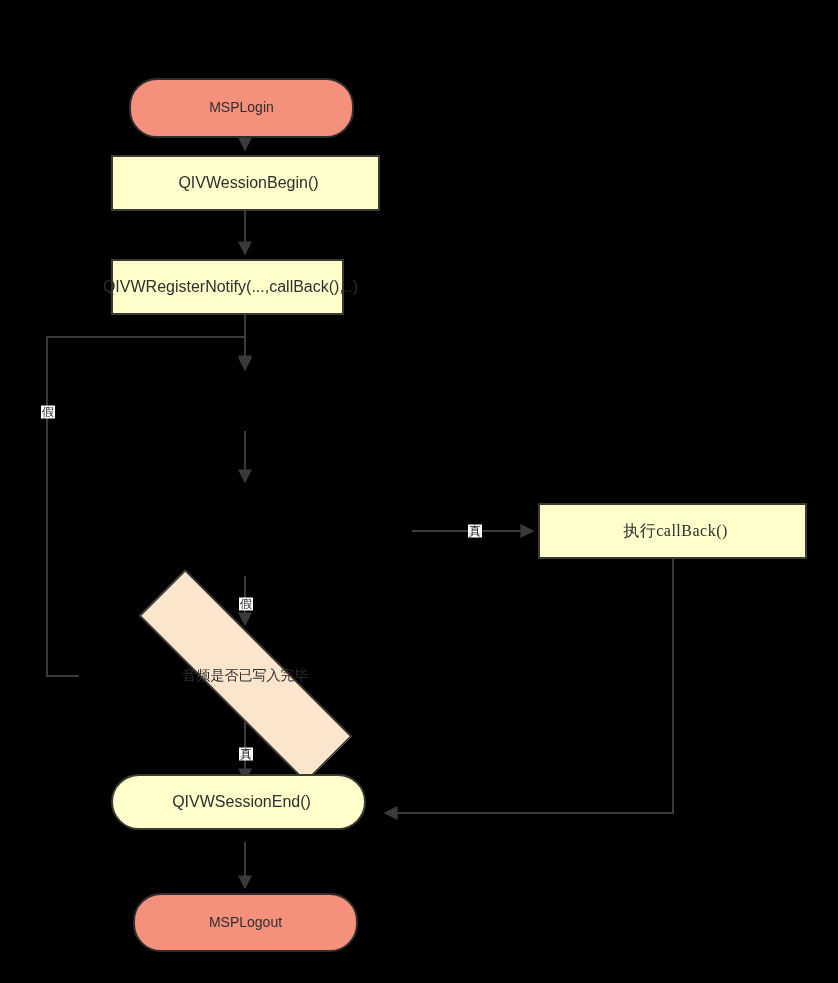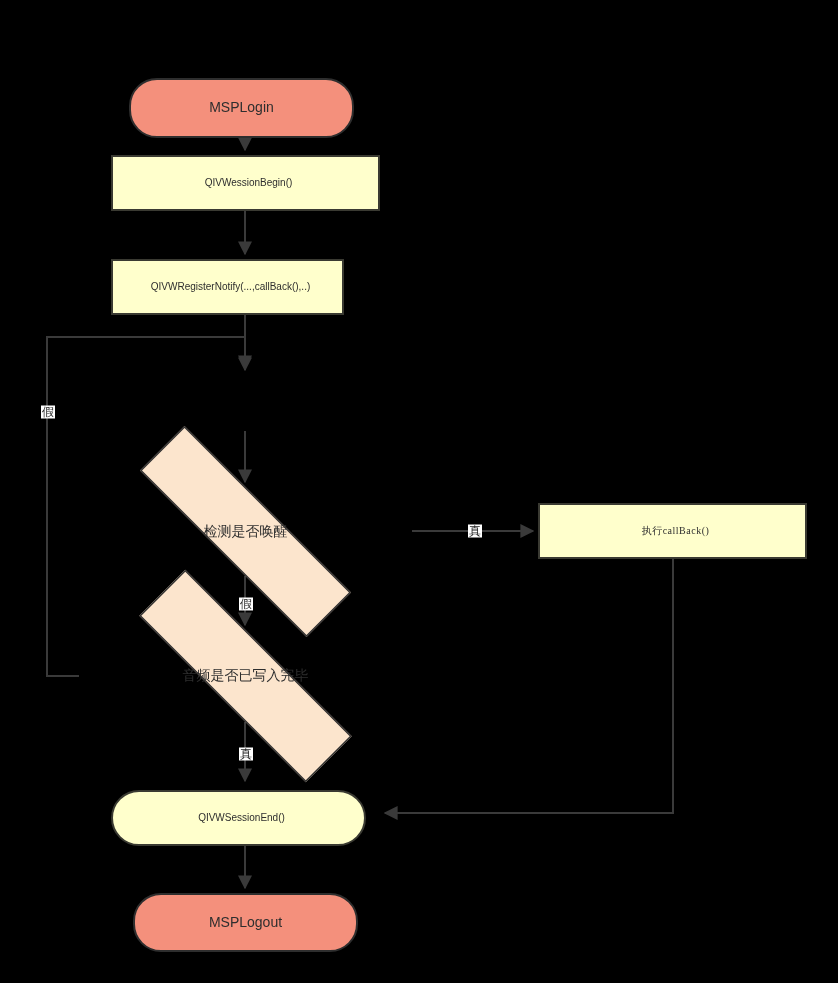--- a/index.html
+++ b/index.html
@@ -44,21 +44,21 @@
   .n-terminal {
     background: #F4907C;
     border: 2px solid #2e2e2e;
     border-radius: 28px;
     font-size: 14px;
   }
   
   .n-process {
     background: #FFFFCC;
     border: 2px solid #3a3a32;
-    font-size: 10px;
+    font-size: 16px;
     padding-left: 6px;
   }
   
   .n-decision {
     background: transparent;
     border: none;
     font-size: 14px;
   }
   .n-decision .diamond-shape {
     position: absolute;
@@ -136,35 +136,31 @@
 
   <div class="node n-process" style="left:111px; top:155px; width:269px; height:56px;">
     <span class="label">QIVWessionBegin()</span>
   </div>
 
   <div class="node n-process" style="left:111px; top:259px; width:233px; height:56px;">
     <span class="label">QIVWRegisterNotify(...,callBack(),..)</span>
   </div>
 
 
-  <div class="node n-decision" style="left:79px; top:487px; width:333px; height:89px;">
-    <span class="diamond-shape"></span>
-    <span class="label">检测是否唤醒</span>
-  </div>
 
   <div class="node n-decision" style="left:79px; top:630px; width:333px; height:92px;">
     <span class="diamond-shape"></span>
     <span class="label">音频是否已写入完毕</span>
   </div>
 
   <div class="node n-process" style="left:538px; top:503px; width:269px; height:56px;">
     <span class="label mono-label">执行callBack()</span>
   </div>
 
-  <div class="node n-process" style="left:111px; top:790px; width:255px; height:56px;border-radius:28px;">
+  <div class="node n-process" style="left:111px; top:774px; width:255px; height:56px;border-radius:28px;">
     <span class="label">QIVWSessionEnd()</span>
   </div>
 
   <div class="node n-terminal" style="left:133px; top:893px; width:225px; height:59px;">
     <span class="label">MSPLogout</span>
   </div>
 
   <span class="edge-label" style="left:475px; top:531px;">真</span>
 
   <span class="edge-label" style="left:246px; top:604px;">假</span>

